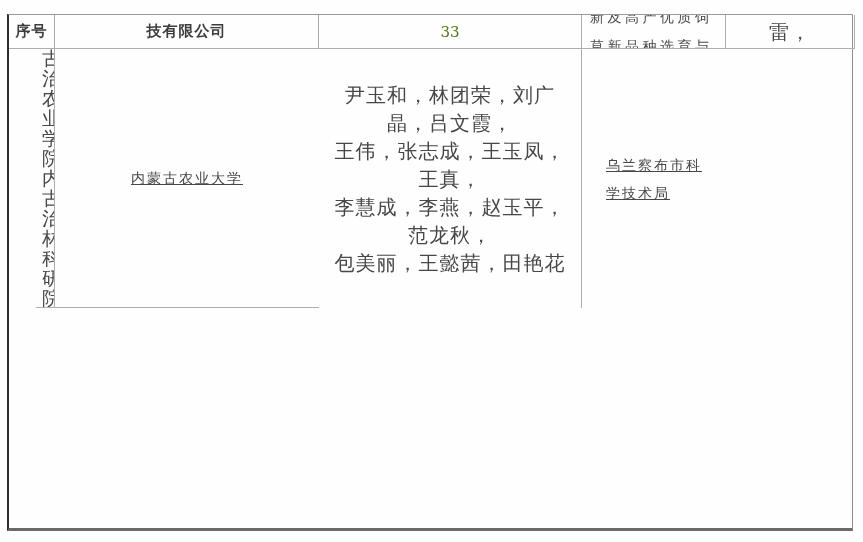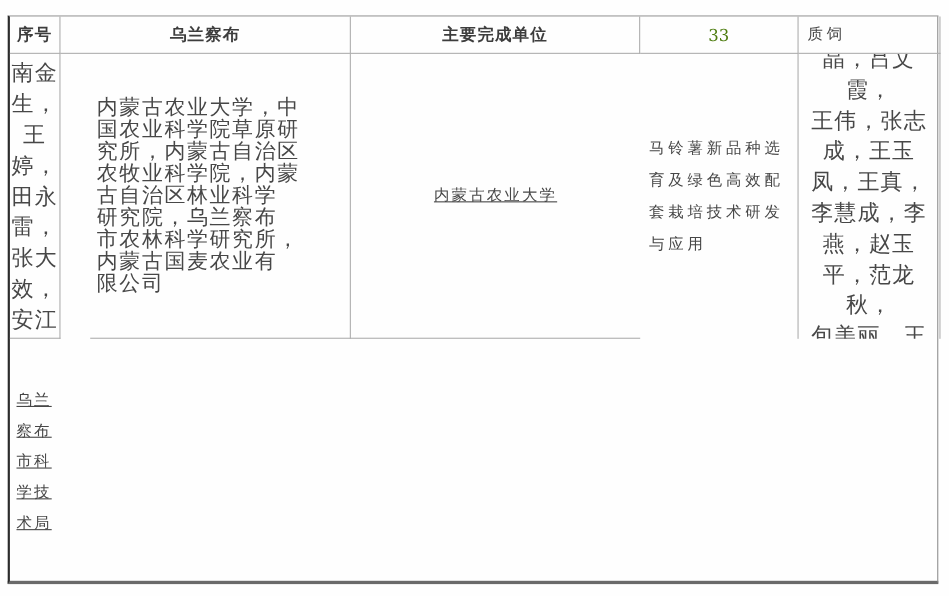--- a/index.html
+++ b/index.html
@@ -90,43 +90,40 @@
     text-decoration: underline;
   }
 </style>
 </head>
 <body>
 
 <div class="page">
   <div class="doc-table">
 
     <div class="cell header-cell">序号</div>
-    <div class="cell header-cell">乌兰察布</div>
-    <div class="cell header-cell">主要完成单位</div>
+    <div class="cell header-cell">技有限公司</div>
 
     <div class="cell serial-cell">33</div>
     <div class="cell project-cell">燕麦育种技术创新及高产优质饲
 草新品种选育与应用</div>
     <div class="cell contrib-cell">韩冰，林克剑，白春利，张雷，
 徐振朋，南金生，王婷，田永雷，
 张大效，安江红，许宏斌，
 王静，陶雅，田祥，杨才</div>
     <div class="cell units-cell">内蒙古农业大学，中
 国农业科学院草原研
 究所，内蒙古自治区
 农牧业科学院，内蒙
 古自治区林业科学
 研究院，乌兰察布
 市农林科学研究所，
 内蒙古国麦农业有
 限公司</div>
     <div class="cell nom-cell last-col">内蒙古农业大学</div>
 
-    <div class="cell project-cell last-row">马铃薯新品种选育及绿色高效配
-套栽培技术研发与应用</div>
     <div class="cell contrib-cell last-row">尹玉和，林团荣，刘广晶，吕文霞，
 王伟，张志成，王玉凤，王真，
 李慧成，李燕，赵玉平，范龙秋，
 包美丽，王懿茜，田艳花</div>
     <div class="cell nom-cell last-col last-row">乌兰察布市科
 学技术局</div>
 
   </div>
 </div>
 

